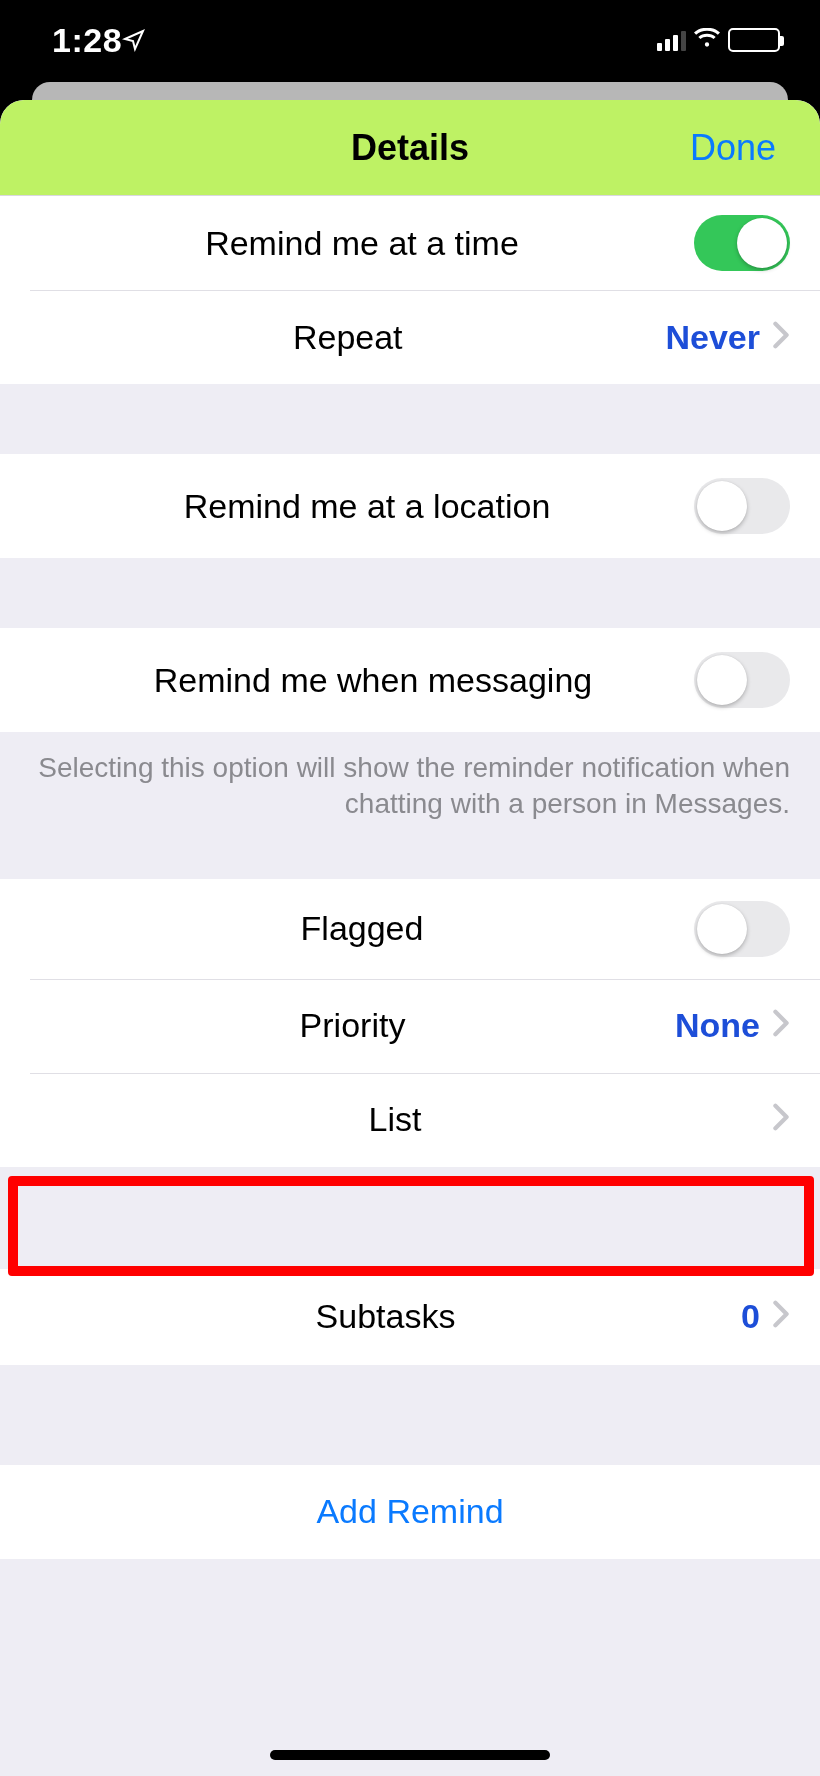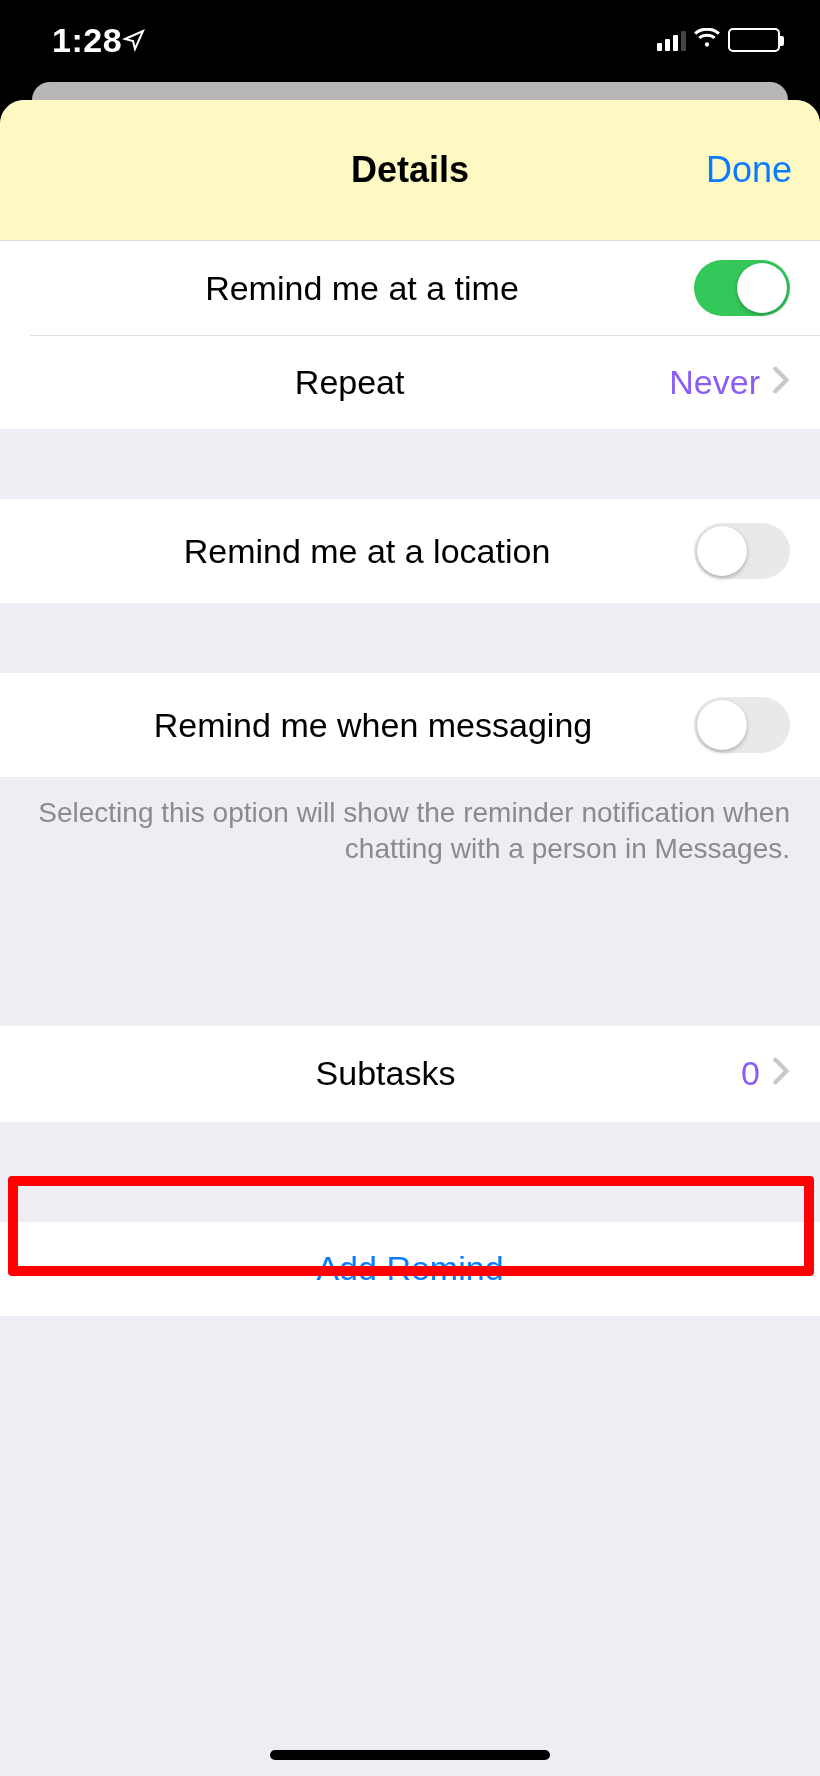--- a/index.html
+++ b/index.html
@@ -35,49 +35,49 @@
 
   
   .sheet {
     position:absolute; top:100px; left:0; right:0; bottom:0;
     background:#eeedf4;
     border-radius:24px 24px 0 0;
     overflow:hidden;
   }
 
   .nav {
-    height:141px;
-    background:#fef9c3;
+    height:96px;
+    background:#bef264;
     border-bottom:1px solid #d9d8de;
     display:flex; align-items:center; justify-content:center;
     position:relative;
     border-radius:24px 24px 0 0;
   }
   .nav-title { font-size:36px; font-weight:700; color:#000; }
-  .nav-done { position:absolute; right:28px; top:50%; transform:translateY(-50%); font-size:36px; color:#0a7aff; font-weight:400;}
+  .nav-done { position:absolute; right:44px; top:50%; transform:translateY(-50%); font-size:36px; color:#0a7aff; font-weight:400;}
 
   .group { background:#fff; }
   .spacer { height:70px; }
   .spacer-tall { height:100px; }
 
   .row {
     min-height:94px;
     display:flex; align-items:center;
     padding:0 30px;
     font-size:34px; color:#000;
     position:relative;
     background:#fff;
     text-align:center;
   }
   .row + .row::before,
   .row.sep-top::before {
     content:""; position:absolute; top:0; left:30px; right:0; height:1px; background:#e0dfe5;
   }
   .row .label { flex:1; }
-  .row .value { color:#8b5cf6; font-size:34px; margin-right:6px;}
+  .row .value { color:#1d4ed8; font-size:34px; margin-right:6px;font-weight:bold;}
   .chevron { color:#c7c7cc; margin-left:6px; }
 
   .toggle {
     width:96px; height:56px; border-radius:28px; position:relative; flex-shrink:0;
   }
   .toggle.on { background:#34c759; }
   .toggle.off { background:#e9e9eb; }
   .knob {
     position:absolute; top:3px; width:50px; height:50px; border-radius:50%; background:#fff;
     box-shadow:0 2px 4px rgba(0,0,0,0.25), 0 0 1px rgba(0,0,0,0.1);
@@ -178,20 +178,46 @@
       <div class="label">Remind me when messaging</div>
       <div class="toggle off">
           <div class="knob"></div>
         </div>
     </div>
   </div>
   <div class="footnote">Selecting this option will show the reminder notification when chatting with a person in Messages.</div>
 
   <div style="height:30px;"></div>
 
+  <div class="group">
+    <div class="row" style="min-height:100px;">
+      <div class="label">Flagged</div>
+      <div class="toggle off">
+          <div class="knob"></div>
+        </div>
+    </div>
+    <div class="row">
+      <div class="label">Priority</div>
+      <div class="value">None</div>
+      <span class="chevron">
+        <svg width="18" height="28" viewBox="0 0 12 20">
+            <path d="M2 2l8 8-8 8" stroke="#c7c7cc" stroke-width="3" fill="none" stroke-linecap="round" stroke-linejoin="round"></path>
+          </svg>
+      </span>
+    </div>
+    <div class="row">
+      <div class="label">List</div>
+      <div class="value"></div>
+      <span class="chevron">
+        <svg width="18" height="28" viewBox="0 0 12 20">
+            <path d="M2 2l8 8-8 8" stroke="#c7c7cc" stroke-width="3" fill="none" stroke-linecap="round" stroke-linejoin="round"></path>
+          </svg>
+      </span>
+    </div>
+  </div>
 
   <div class="spacer"></div>
 
   <div class="group" style="position:relative;">
     <div class="row" style="min-height:96px;margin-top:32px;">
       <div class="label">Subtasks</div>
       <div class="value">0</div>
       <span class="chevron">
         <svg width="18" height="28" viewBox="0 0 12 20">
             <path d="M2 2l8 8-8 8" stroke="#c7c7cc" stroke-width="3" fill="none" stroke-linecap="round" stroke-linejoin="round"></path>

